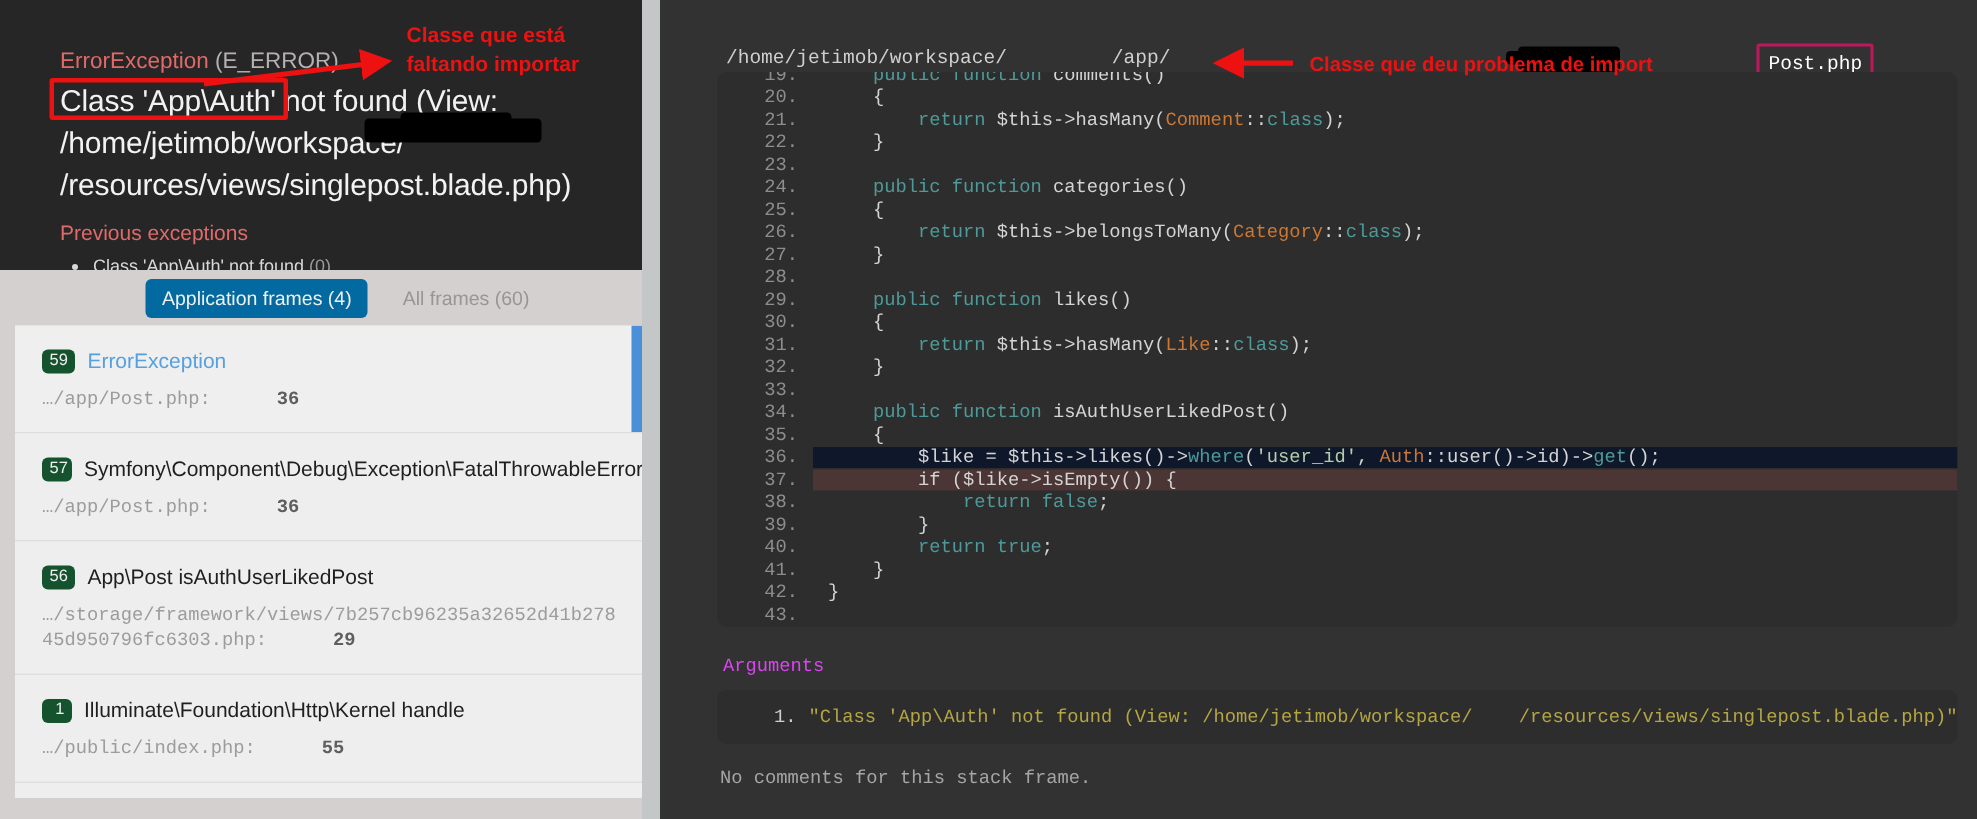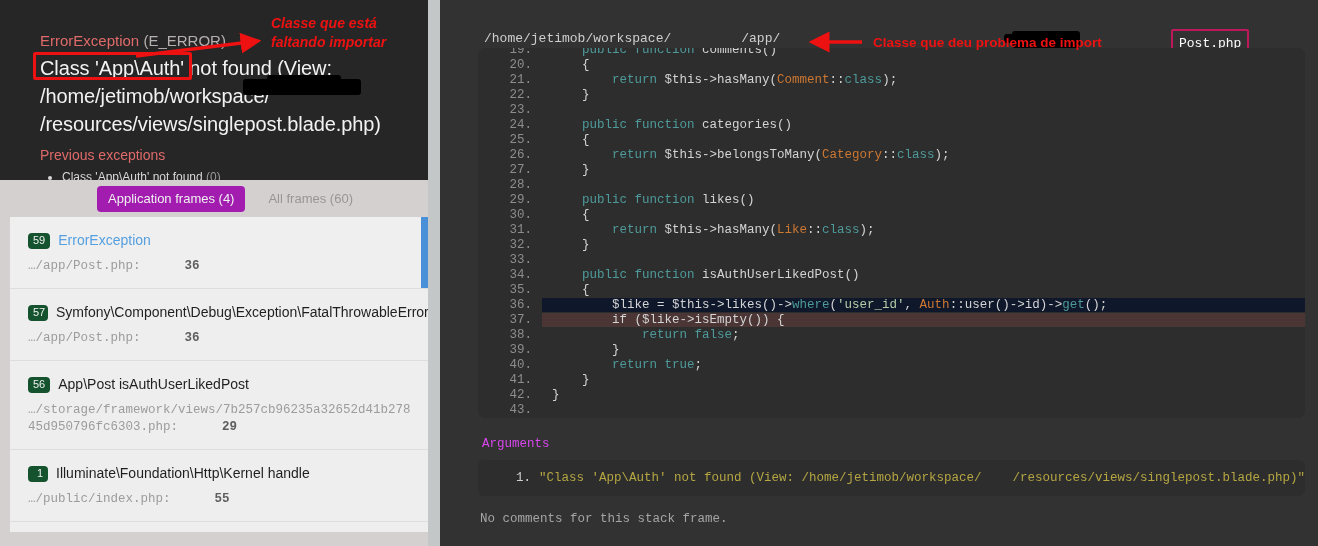--- a/index.html
+++ b/index.html
@@ -46,21 +46,21 @@
   
   #frames-tabbar {
     position: absolute; left: 0; top: 180px; width: 440px; height: 37px;
     background: #d5d0d0; display: flex; align-items: center;
     justify-content: flex-start; padding-left: 97px; gap: 12px;
   }
   .tab {
     font-size: 13px; padding: 5px 11px 6px; border-radius: 4px;
     white-space: nowrap;
   }
-  .tab.active { background: #a21caf; color: #f0f0f0; }
+  .tab.active { background: #0369a1; color: #f0f0f0; }
   .tab.inactive { color: #9a9595; }
 
   
   #frames-list {
     position: absolute; left: 10px; top: 217px; width: 418px; height: 315px;
     overflow: hidden; background: #eeeeee;
   }
   .frame {
     position: relative; background: #eeeeee;
     border-bottom: 1px solid #dedede;
@@ -166,21 +166,21 @@
   #no-comments {
     position: absolute; left: 40px; top: 512px;
     font-family: "Liberation Mono", monospace; font-size: 12.5px; color: #a5a5a5;
   }
 
   
   .anno-text {
     position: absolute; color: #ee1111; font-weight: bold;
     font-family: "Liberation Sans", sans-serif; line-height: 19px;
   }
-  #anno-left { left: 271px; top: 14px; font-size: 14px; width: 160px; font-style: italic; }
+  #anno-left { left: 271px; top: 14px; font-size: 14px; width: 160px; }
   #anno-right { left: 873px; top: 33px; font-size: 13.5px; white-space: nowrap; }
   #class-box {
     position: absolute; left: 33px; top: 52px; width: 159px; height: 28px;
     border: 3px solid #ee1111; border-radius: 2px; pointer-events: none;
   }
   #svg-annos {
     position: absolute; left: 0; top: 0; width: 1318px; height: 546px;
     pointer-events: none;
   }
 </style>

